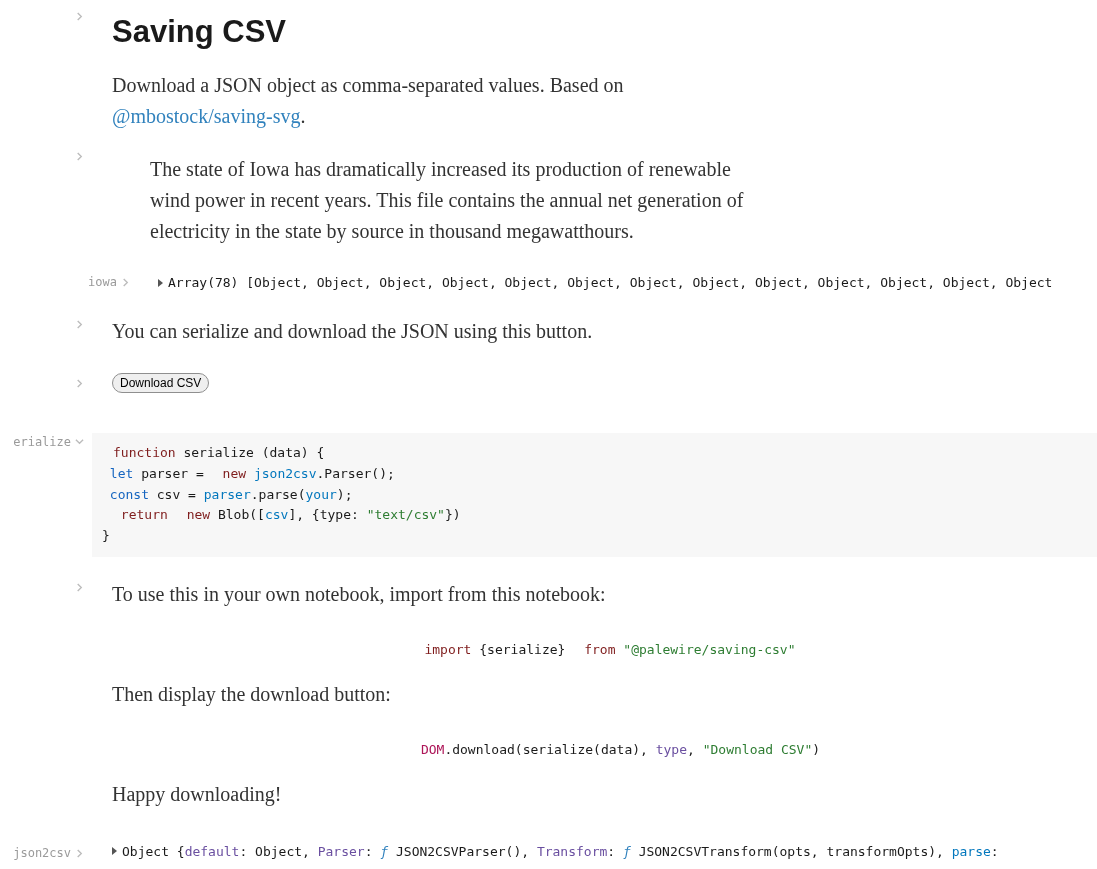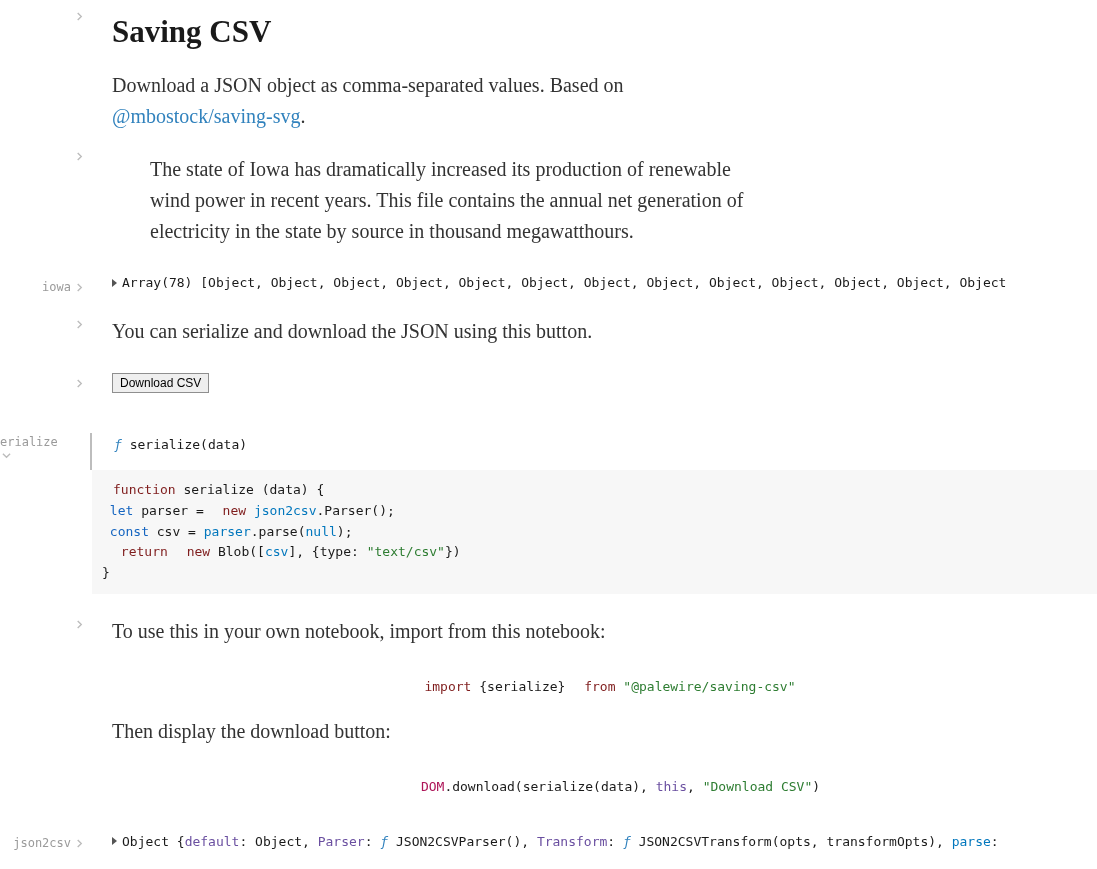--- a/index.html
+++ b/index.html
@@ -44,21 +44,21 @@
   }
   .prose {
     font-family: Georgia, "Times New Roman", serif;
     font-size: 20px;
     line-height: 1.55;
     color: #333;
     max-width: 640px;
     padding-top: 2px;
   }
   h1 {
-    font-family: Liberation Serif, serif;
+    font-family: Liberation Sans, sans-serif;
     font-size: 31px;
     font-weight: 700;
     margin: 8px 0 18px 0;
     color: #1a1a1a;
   }
   .prose p { margin: 0 0 14px 0; }
   a { color: #3182bd; text-decoration: none; }
   blockquote {
     margin: 6px 0 0 0;
     padding: 0 0 0 38px;
@@ -92,21 +92,21 @@
     vertical-align: middle;
     position: relative;
     top: -1px;
   }
   button.dl {
     font-family: Arial, sans-serif;
     font-size: 12px;
     padding: 2px 7px;
     background: #efefef;
     border: 1px solid #8f8f8f;
-    border-radius: 0;
+    border-radius: 10px;
     cursor: pointer;
   }
   .code-head {
     font-family: Menlo, Consolas, monospace;
     font-size: 13px;
     padding: 4px 0 18px 0;
     border-left: 2px solid #bdbdbd;
     margin-left: -2px;
     padding-left: 22px;
   }
@@ -180,21 +180,21 @@
     <div class="prose">
       <blockquote>
         <span>The state of Iowa has dramatically increased its production of renewable wind power in recent years. This file contains the annual net generation of electricity in the state by source in thousand megawatthours.</span>
       </blockquote>
     </div>
   </div>
 </div>
 
 <div class="gap-lg"></div>
 
-<div class="row" style="align-items:flex-end;">
+<div class="row" style="align-items:flex-start;margin-left:46px;">
   <div class="gutter" style="padding-top:0;align-items:center;">
     <span class="label">iowa</span>
     <span class="caret">
       <svg width="9" height="9" viewBox="0 0 10 10">
           <path d="M3 1 L7 5 L3 9" stroke="#bcbcbc" stroke-width="1.5" fill="none"></path>
         </svg>
     </span>
   </div>
   <div class="scrollwrap">
     <div class="hscroll" style="scrollbar-width:thin;">
@@ -232,35 +232,32 @@
   </div>
   <div class="content">
     <button class="dl">Download CSV</button>
   </div>
 </div>
 
 <div class="gap-lg"></div>
 <div class="gap-sm"></div>
 
 <div class="row">
-  <div class="gutter" style="padding-top:2px;flex-direction:column;">
+  <div class="gutter" style="padding-top:2px;">
     <span class="label">erialize</span>
     <span class="caret">
       <svg width="9" height="9" viewBox="0 0 10 10">
           <path d="M1 3 L5 7 L9 3" stroke="#bcbcbc" stroke-width="1.5" fill="none"></path>
         </svg>
     </span>
   </div>
   <div class="content-code">
-    <div class="code-head">
-      <span class="f-ital">ƒ</span><span> serialize(data)</span>
-    </div>
     <pre class="codeblock"><span class="tok-kw">function</span><span> serialize (data) {</span>
 <span class="tok-decl"> let</span><span> parser = </span><span class="tok-kw">new</span><span> </span><span class="tok-name">json2csv</span><span>.Parser();</span>
-<span class="tok-decl"> const</span><span> csv = </span><span class="tok-name">parser</span><span>.parse(</span><span class="tok-name">null</span><span>);</span>
+<span class="tok-decl"> const</span><span> csv = </span><span class="tok-name">parser</span><span>.parse(</span><span class="tok-name">your</span><span>);</span>
 <span class="tok-kw"> return</span><span> </span><span class="tok-kw">new</span><span> Blob([</span><span class="tok-name">csv</span><span>], {type: </span><span class="tok-str">"text/csv"</span><span>})</span>
 <span>}</span></pre>
   </div>
 </div>
 
 <div class="gap-md"></div>
 
 <div class="row">
   <div class="gutter">
     <span class="caret">
@@ -273,22 +270,25 @@
     <div class="prose">
       <p>To use this in your own notebook, import from this notebook:</p>
     </div>
     <div class="gap-sm"></div>
     <pre class="codeline"><span class="tok-kw">import</span><span> {serialize} </span><span class="tok-kw">from</span><span> </span><span class="tok-str">"@palewire/saving-csv"</span></pre>
     <div class="gap-sm"></div>
     <div class="prose">
       <p>Then display the download button:</p>
     </div>
     <div class="gap-sm"></div>
-    <pre class="codeline"><span class="tok-dom">DOM</span><span>.download(serialize(data), </span><span class="tok-type">this</span><span>, </span><span class="tok-str">"Download CSV"</span><span>)</span></pre>
+    <pre class="codeline"><span class="tok-dom">DOM</span><span>.download(serialize(data), </span><span class="tok-type">type</span><span>, </span><span class="tok-str">"Download CSV"</span><span>)</span></pre>
     <div class="gap-sm"></div>
+    <div class="prose">
+      <p>Happy downloading!</p>
+    </div>
   </div>
 </div>
 
 <div class="gap-md"></div>
 
 <div class="row" style="align-items:center;">
   <div class="gutter" style="padding-top:0;align-items:center;">
     <span class="label">json2csv</span>
     <span class="caret">
       <svg width="9" height="9" viewBox="0 0 10 10">

